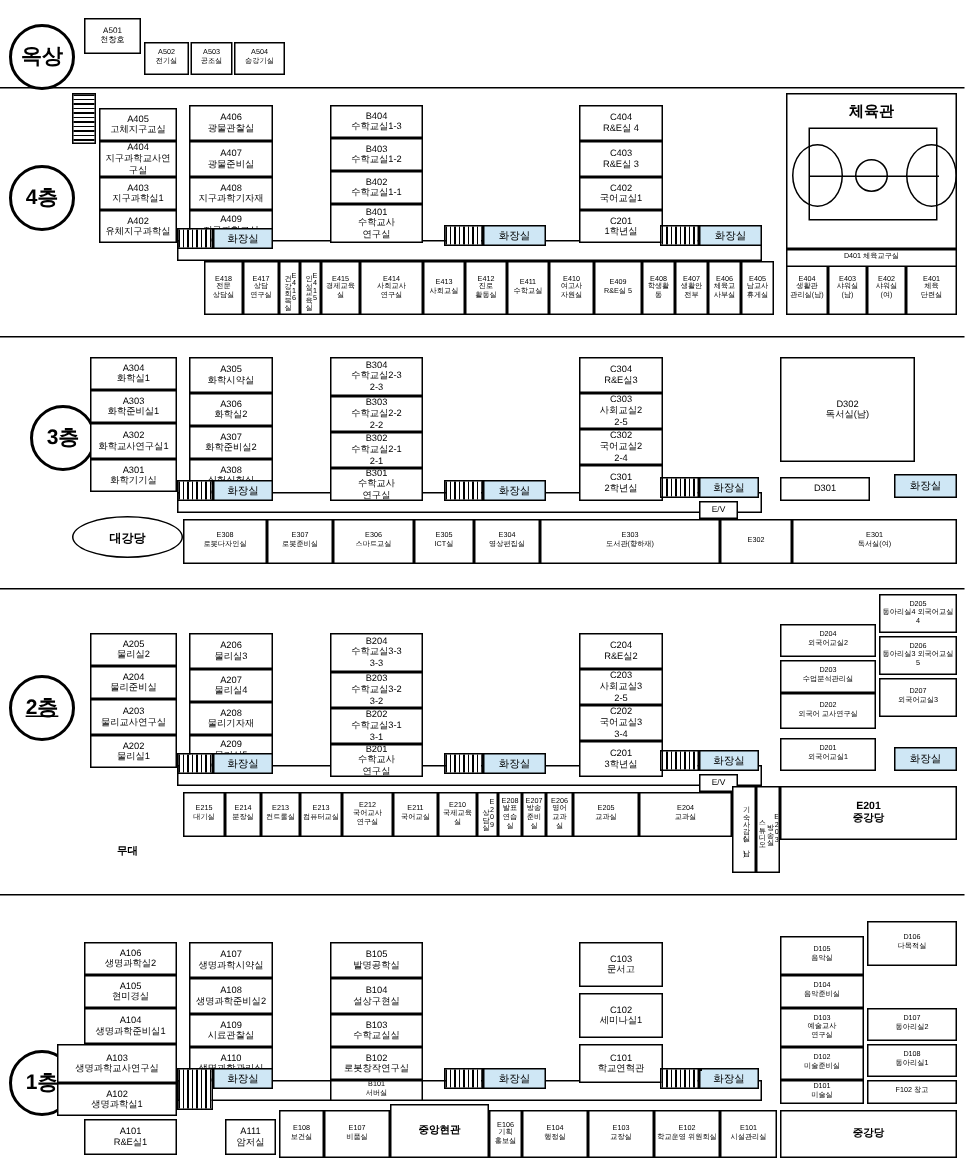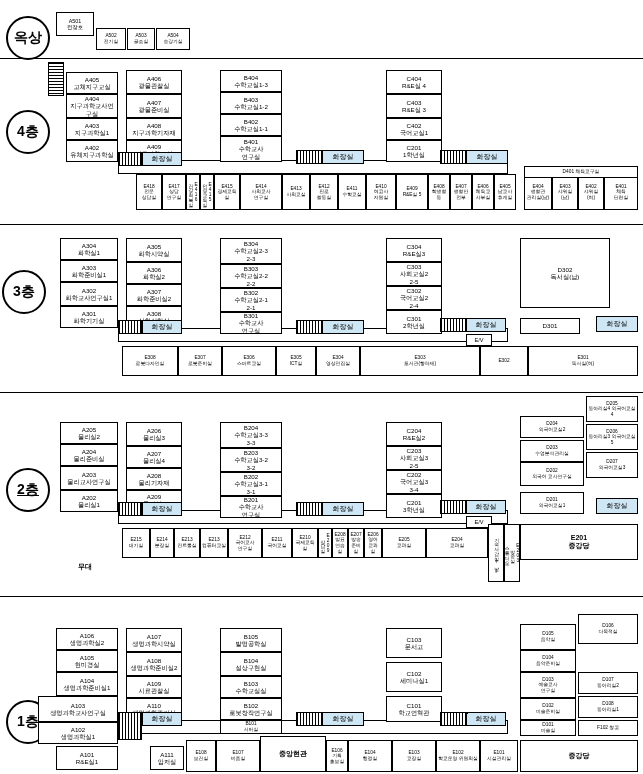--- a/index.html
+++ b/index.html
@@ -213,25 +213,34 @@
 생활관
 관리실(남)</div>
   <div class="room xs" style="left:552px; top:174px; width:26px; height:36px;">E403
 샤워실(남)</div>
   <div class="room xs" style="left:578px; top:174px; width:26px; height:36px;">E402
 샤워실(여)</div>
   <div class="room xs" style="left:604px; top:174px; width:34px; height:36px;">E401
 체육
 단련실</div>
 
+  <div class="gym" style="left:524px; top:62px; width:114px; height:104px;">
+    <div class="gym-title">체육관</div>
+    <div class="court" style="left:14px; top:22px; width:86px; height:62px;">
+      <div class="circ" style="left:30px; top:20px; width:22px; height:22px;"></div>
+      <div class="ln" style="left:0; top:31px; width:86px; height:1px;"></div>
+      <div class="circ" style="left:-12px; top:10px; width:34px; height:42px;"></div>
+      <div class="circ" style="left:64px; top:10px; width:34px; height:42px;"></div>
+    </div>
+  </div>
   <div class="room xs" style="left:524px; top:166px; width:114px; height:12px;">D401 체육교구실</div>
 
   <div class="sepline" style="left:0; top:224px; width:643px;"></div>
 
-  <div class="floor-badge" style="left:2px; top:270px;">3층</div>
+  <div class="floor-badge" style="left:20px; top:270px;">3층</div>
 
   <div class="room" style="left:60px; top:238px; width:58px; height:22px;">A304
 화학실1</div>
   <div class="room" style="left:60px; top:260px; width:58px; height:22px;">A303
 화학준비실1</div>
   <div class="room" style="left:60px; top:282px; width:58px; height:24px;">A302
 화학교사연구실1</div>
   <div class="room" style="left:60px; top:306px; width:58px; height:22px;">A301
 화학기기실</div>
 
@@ -275,40 +284,41 @@
 2학년실</div>
   <div class="toilet" style="left:466px; top:318px; width:40px; height:14px;">화장실</div>
   <div class="stairs" style="left:440px; top:318px; width:26px; height:14px;"></div>
   <div class="ev" style="left:466px; top:334px; width:26px; height:12px;">E/V</div>
 
   <div class="room" style="left:520px; top:238px; width:90px; height:70px;">D302
 독서실(남)</div>
   <div class="room" style="left:520px; top:318px; width=60px; width:60px; height:16px;">D301</div>
   <div class="toilet" style="left:596px; top:316px; width:42px; height:16px;">화장실</div>
 
+  <div class="oval" style="left:48px; top:344px; width:74px; height:28px;">대강당</div>
 
   <div class="room xs" style="left:122px; top:346px; width:56px; height:30px;">E308
 로봇다자인실</div>
   <div class="room xs" style="left:178px; top:346px; width:44px; height:30px;">E307
 로봇준비실</div>
   <div class="room xs" style="left:222px; top:346px; width:54px; height:30px;">E306
 스마트교실</div>
   <div class="room xs" style="left:276px; top:346px; width:40px; height:30px;">E305
 ICT실</div>
   <div class="room xs" style="left:316px; top:346px; width:44px; height:30px;">E304
 영상편집실</div>
   <div class="room xs" style="left:360px; top:346px; width:120px; height:30px;">E303
 도서관(향하재)</div>
   <div class="room xs" style="left:480px; top:346px; width:48px; height:30px;">E302</div>
   <div class="room xs" style="left:528px; top:346px; width:110px; height:30px;">E301
 독서실(여)</div>
 
   <div class="sepline" style="left:0; top:392px; width:643px;"></div>
 
-  <div class="floor-badge" style="left:6px; top:468px;text-decoration:underline;">2층</div>
+  <div class="floor-badge" style="left:6px; top:450px;text-decoration:underline;">2층</div>
 
   <div class="room" style="left:60px; top:422px; width:58px; height:22px;">A205
 물리실2</div>
   <div class="room" style="left:60px; top:444px; width:58px; height:22px;">A204
 물리준비실</div>
   <div class="room" style="left:60px; top:466px; width:58px; height:24px;">A203
 물리교사연구실</div>
   <div class="room" style="left:60px; top:490px; width:58px; height:22px;">A202
 물리실1</div>
 

